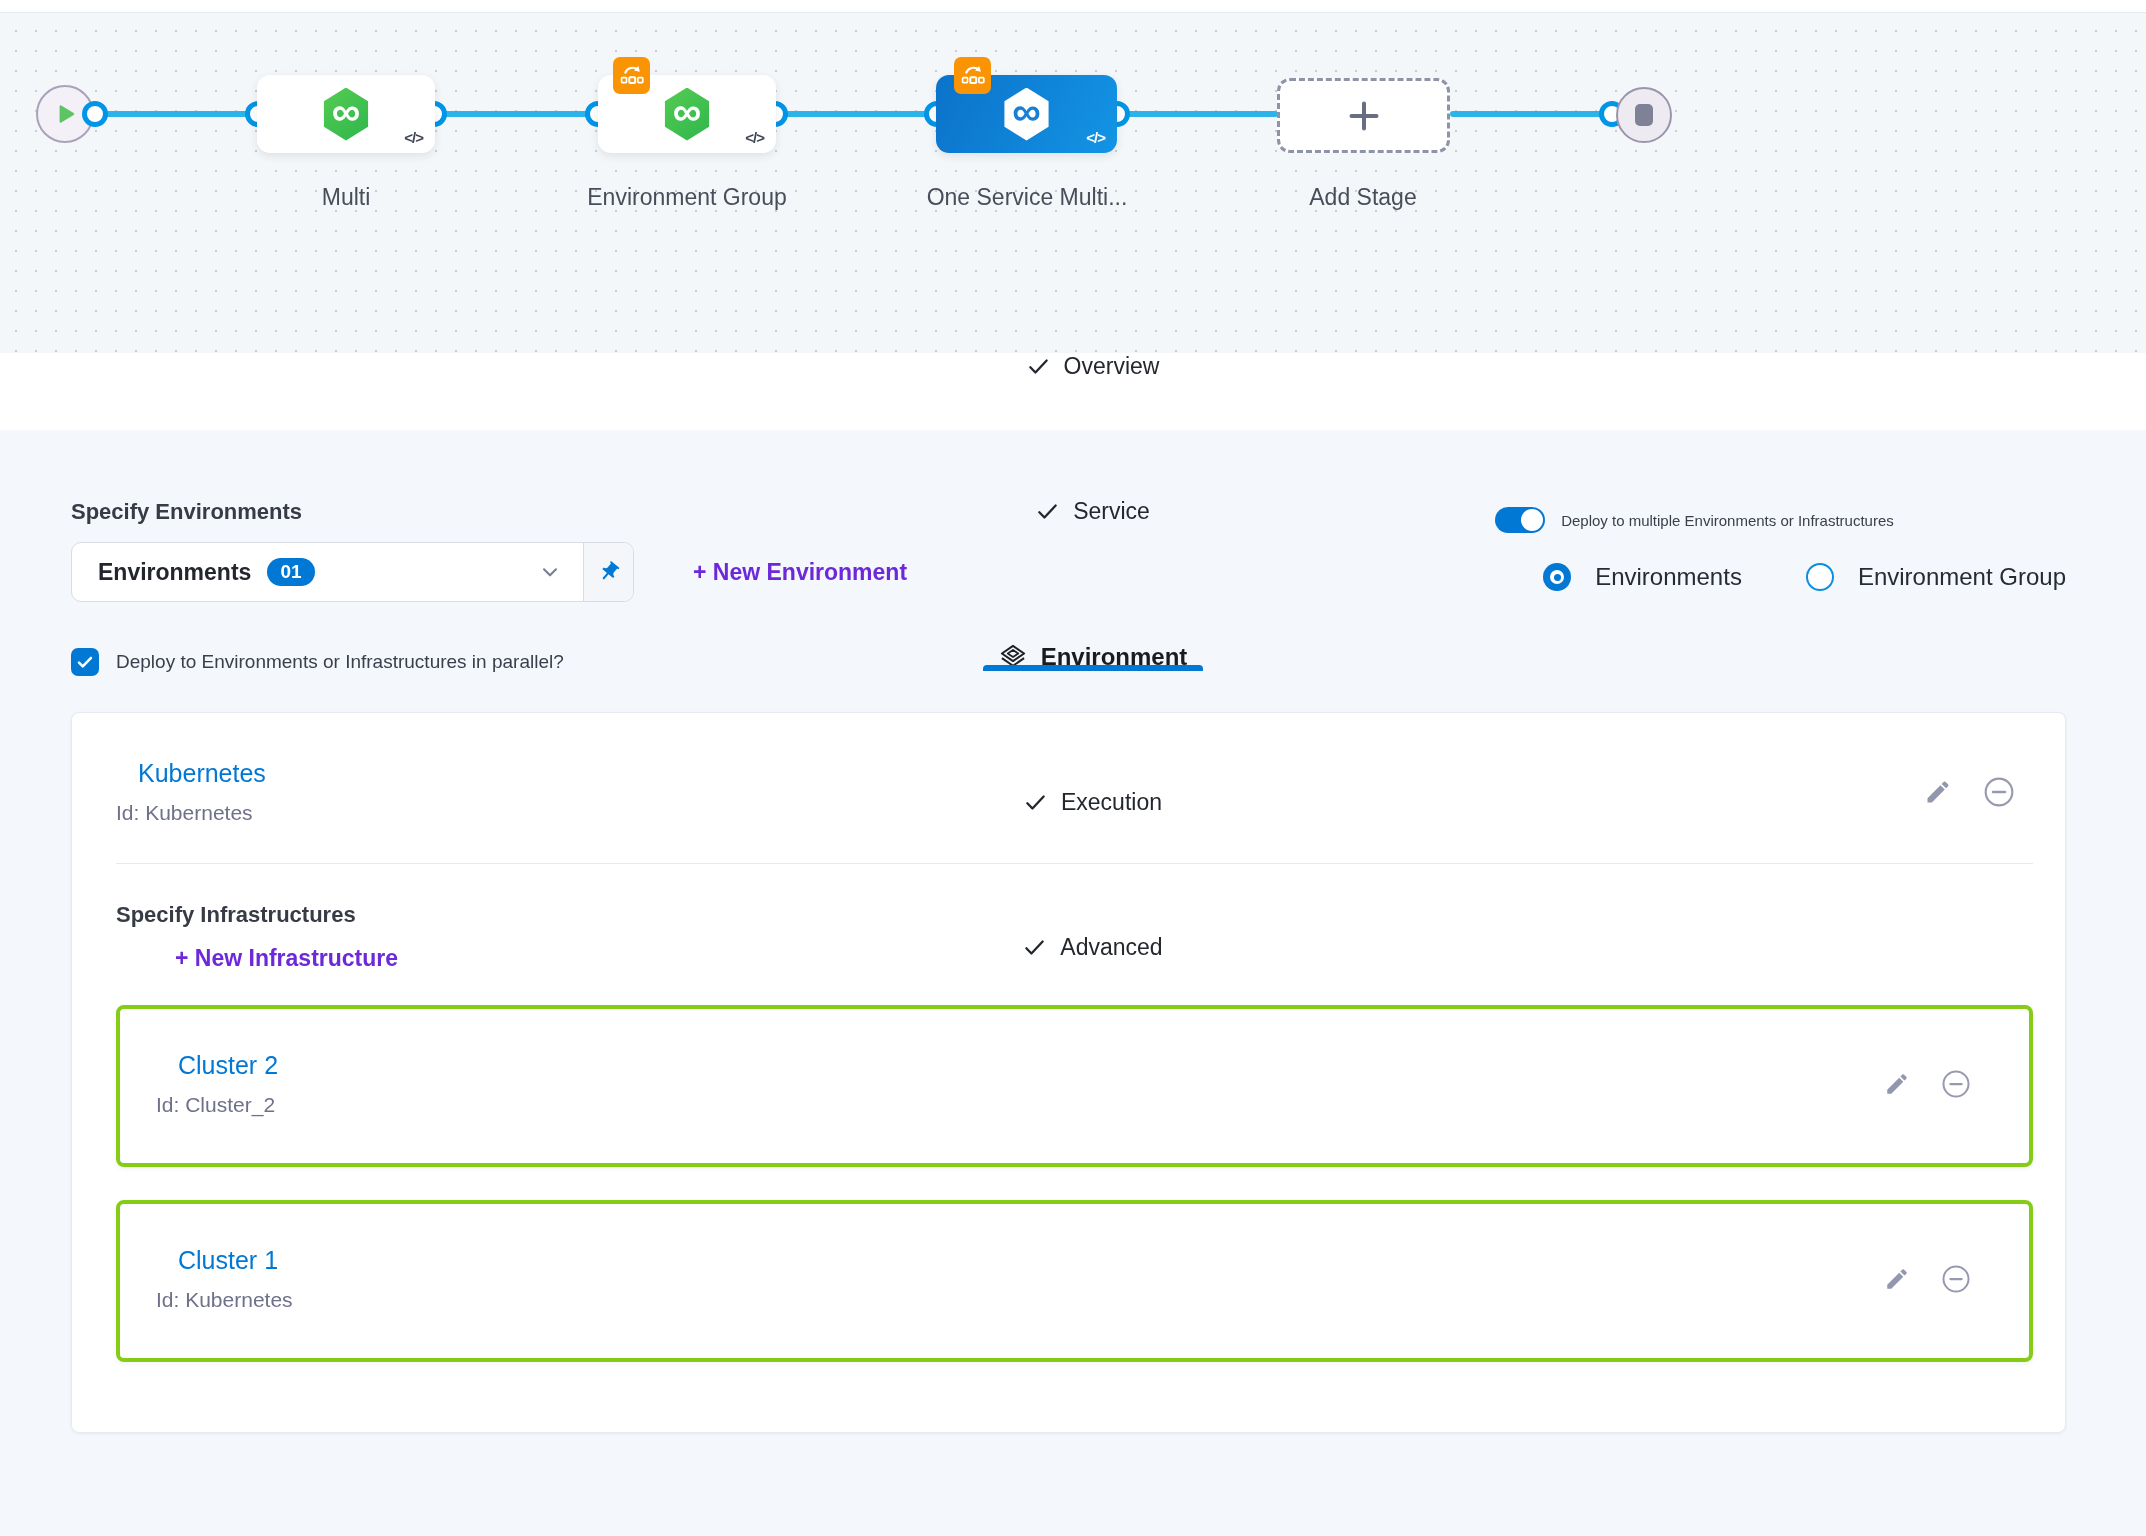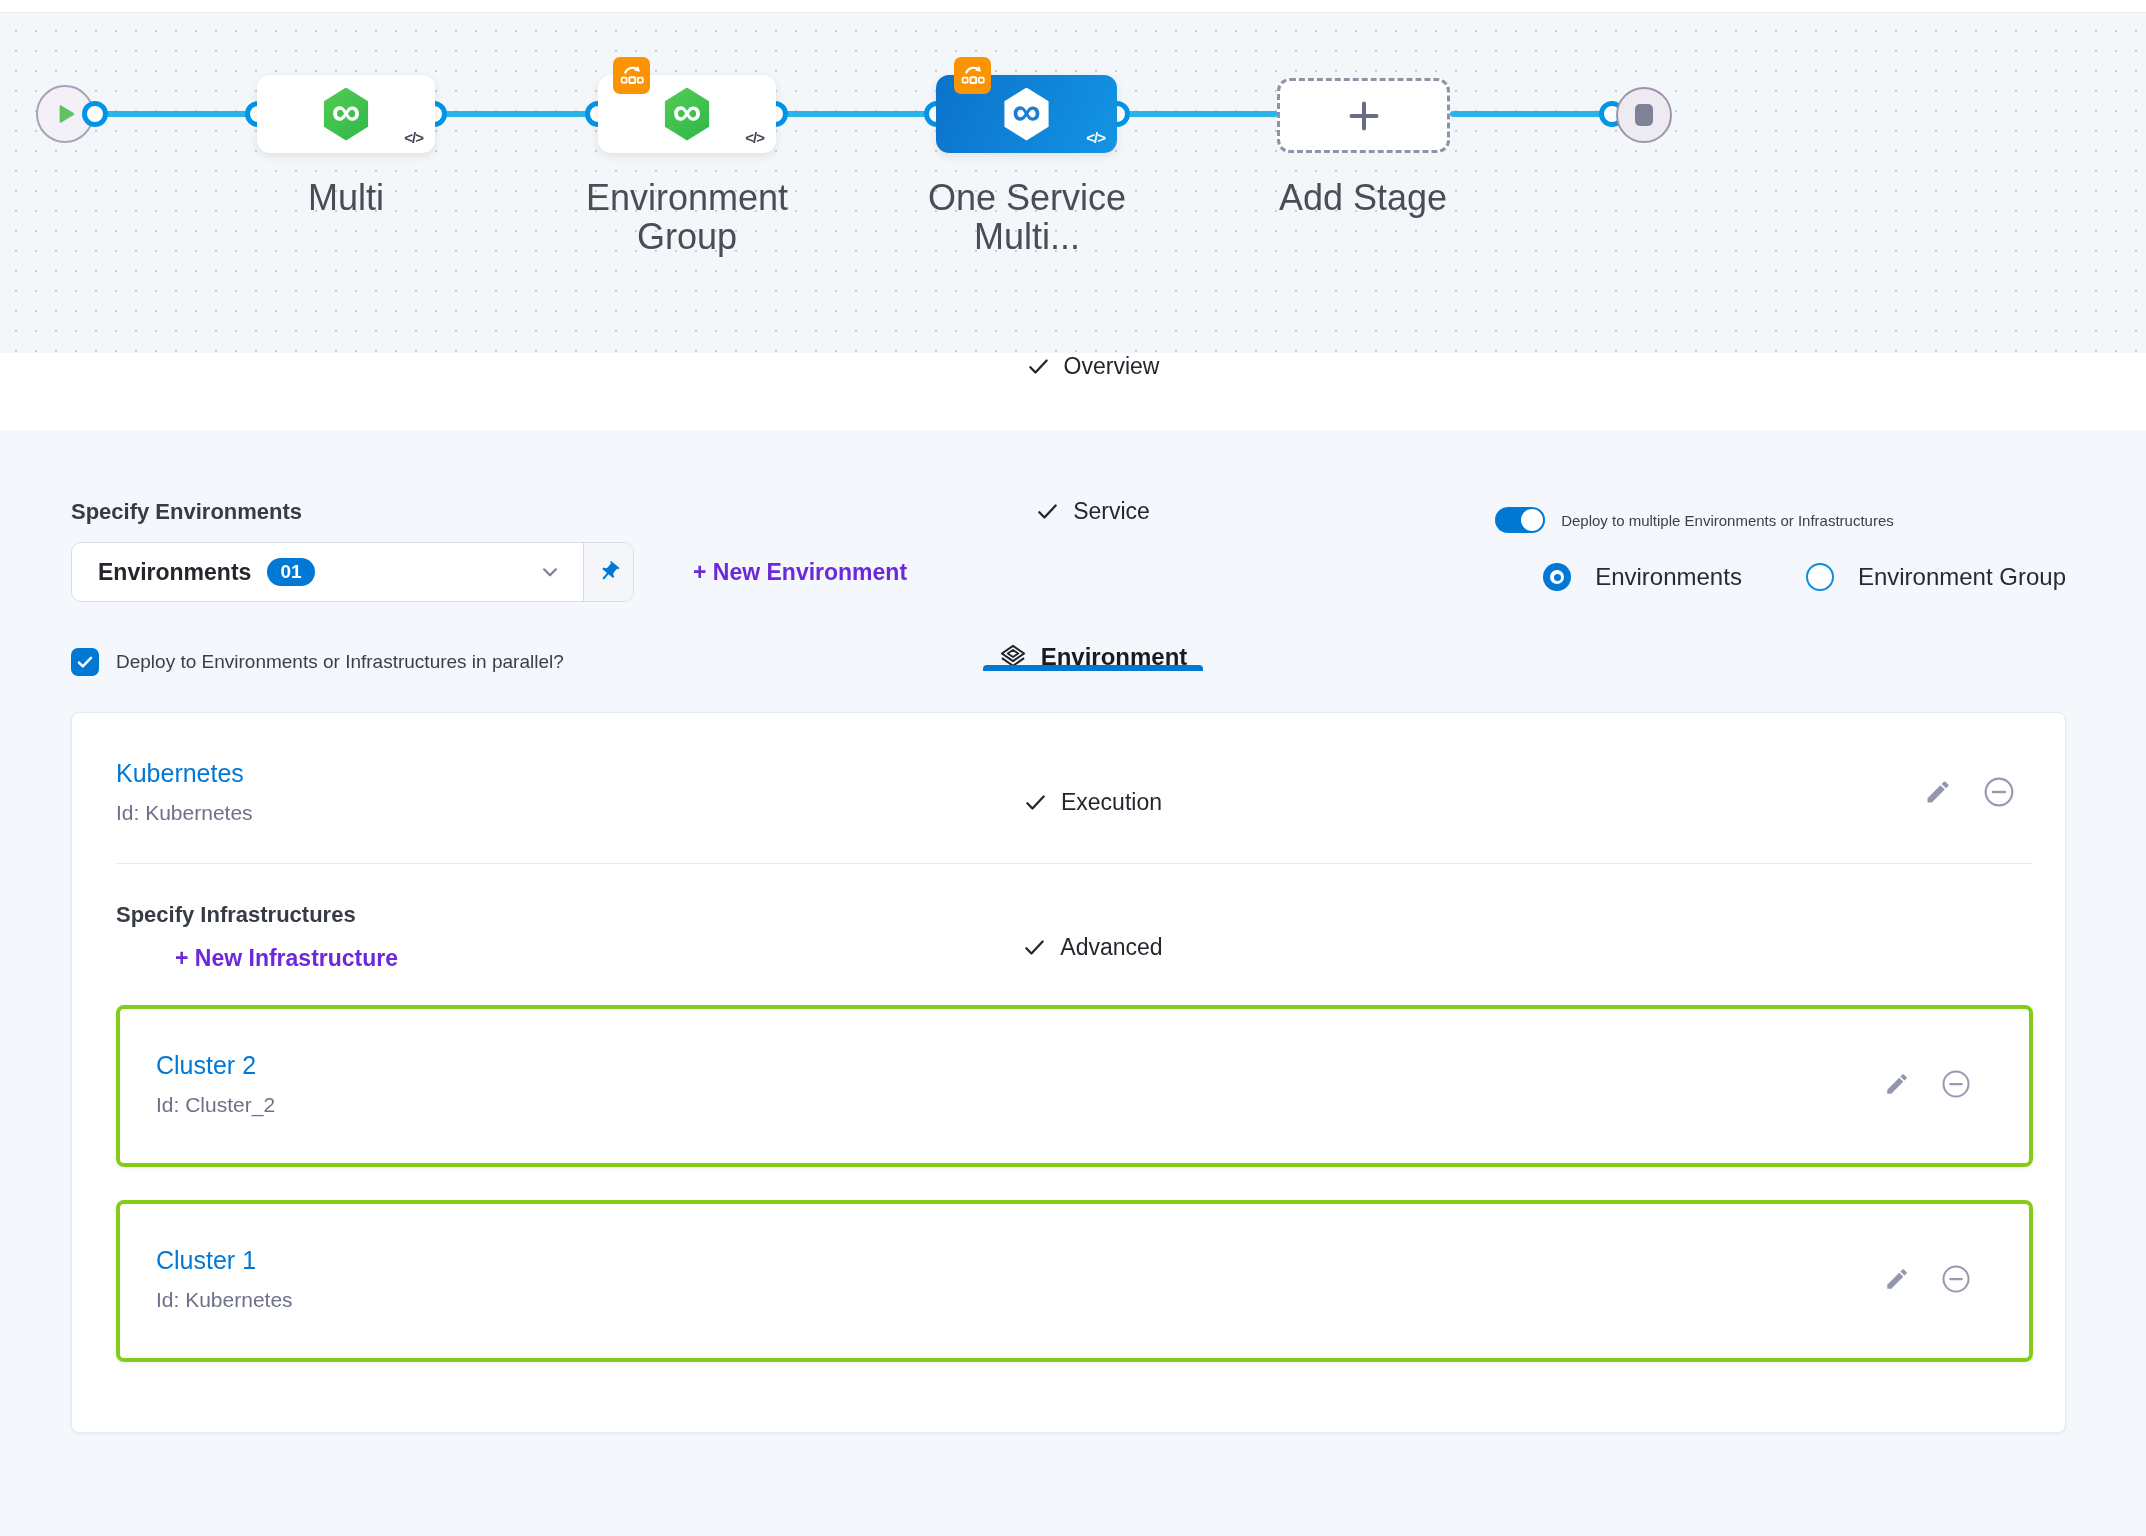--- a/index.html
+++ b/index.html
@@ -52,21 +52,21 @@
   .badge-orange {
     position:absolute; top:44px; width:37px; height:37px; border-radius:7px;
     background:#fb9405; display:flex; align-items:center; justify-content:center; z-index:3;
   }
   .add-stage {
     position:absolute; left:1277px; top:65px; width:173px; height:75px; border-radius:13px;
     background:#ffffff; border:3.5px dashed #8f93a8;
     display:flex; align-items:center; justify-content:center;
   }
   .node-label {
-    position:absolute; top:165px; text-align:center; font-size:36px; line-height:39px; color:#484d59;
+    position:absolute; top:165px; text-align:center; font-size:23px; line-height:39px; color:#484d59;
   }
 
   
   .tabbar {
     height:77px; background:#ffffff; display:flex; align-items:center;
     padding-left:40px; gap:118px; position:relative;flex-direction:column;
   }
   .tab { display:flex; align-items:center; gap:14px; height:100%; position:relative; cursor:pointer; }
   .tab-label { font-size:23px; font-weight:500; color:#23272e; }
   .tab.active .tab-label { font-size:24px; font-weight:700; color:#191d22; }
@@ -125,21 +125,21 @@
     display:flex; align-items:center; justify-content:center; cursor:pointer;
   }
   .checkbox-label { font-size:19px; color:#3a3f4b; }
 
   .outer-card {
     margin-top:36px; background:#ffffff; border:1px solid #e6e9f0; border-radius:8px;
     box-shadow:0 1px 3px rgba(40,41,61,.06);
     padding:46px 32px 70px 44px;
   }
   .entity-row { display:flex; align-items:center; }
-  .entity-title { font-size:25px; font-weight:500; color:#0278d5; cursor:pointer; display:block; text-decoration:none; }
+  .entity-title { font-size:25px; font-weight:500; color:#0278d5; cursor:pointer; display:block; text-decoration:none;margin-left:22px; }
   .entity-id { font-size:21px; color:#6e7189; margin-top:13px; }
   .icon-actions { margin-left:auto; display:flex; align-items:center; gap:31px; margin-right:18px; }
   .icon-btn { cursor:pointer; display:flex; }
   .divider { border-top:1.5px solid #e7e9f1; margin:38px 0 38px 0; }
 
   .cluster-card {
     background:#ffffff; border:4px solid #84cc16; border-radius:8px;
     box-shadow:0 2px 5px rgba(40,41,61,.05);
     margin-top:33px; padding:42px 40px 46px 36px; display:flex; align-items:center;
   }

